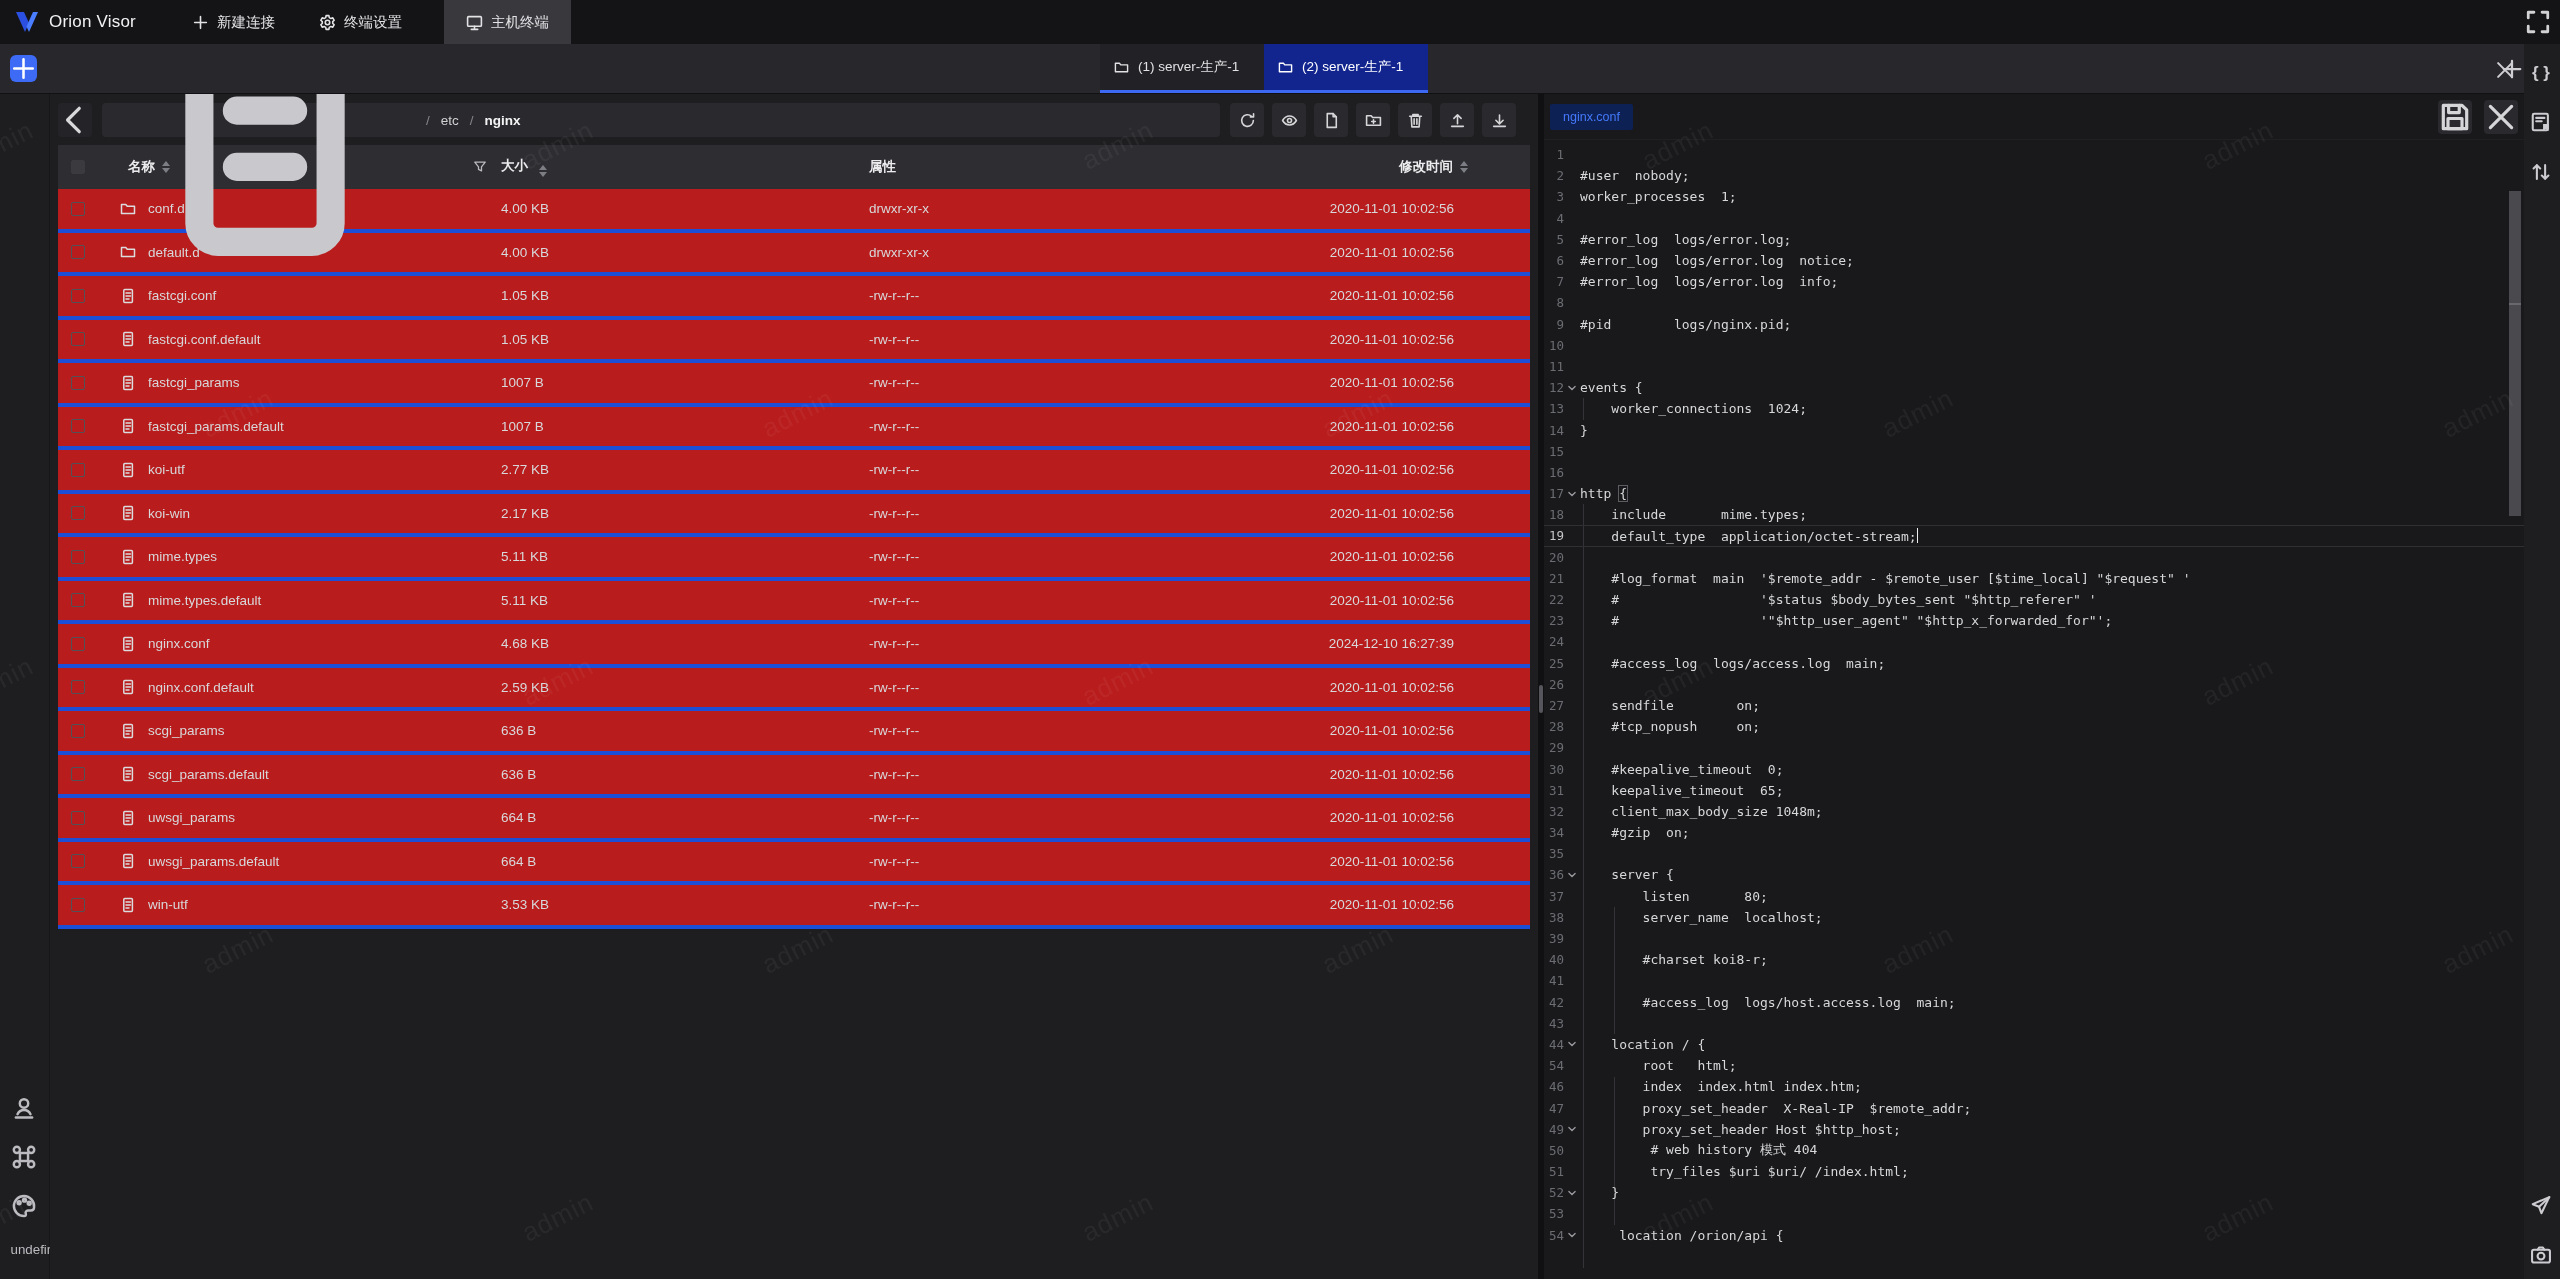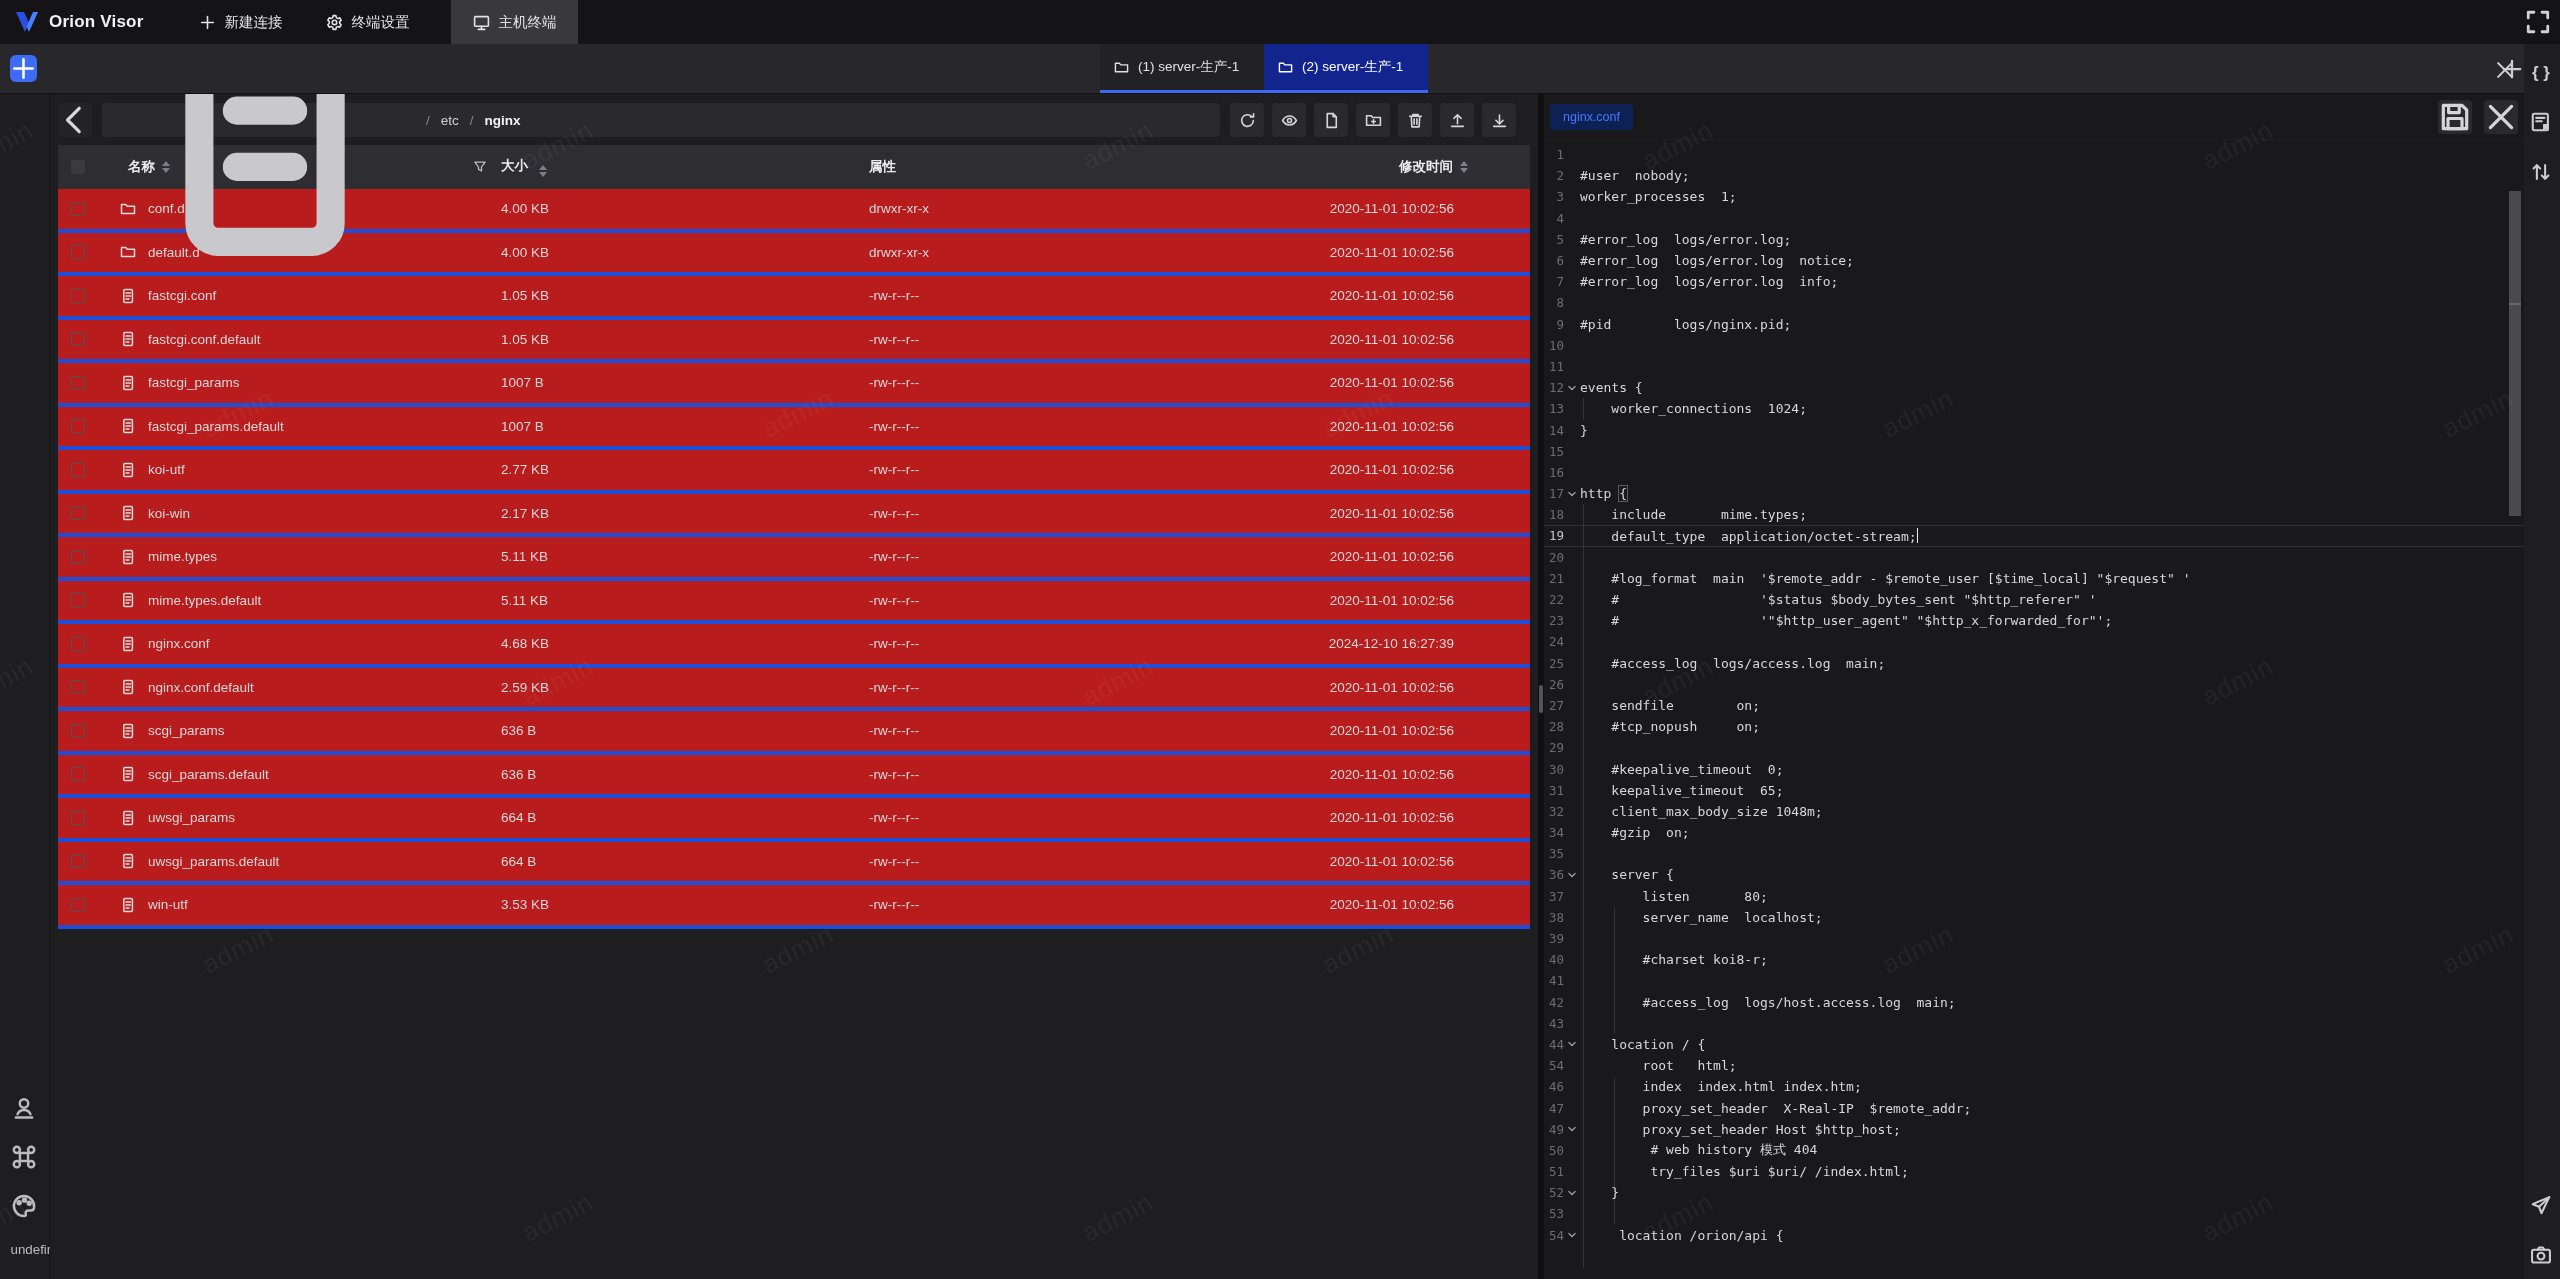--- a/index.html
+++ b/index.html
@@ -4,21 +4,21 @@
 <style>
   * { margin:0; padding:0; box-sizing:border-box; }
   html,body { width:2560px; height:1279px; background:#131316; overflow:hidden;
     font-family:"Liberation Sans","DejaVu Sans",sans-serif; }
   .app { position:absolute; inset:0; }
 
   
   .top-bar { position:absolute; left:0; top:0; width:2560px; height:44px; background:#141417;
     display:flex; align-items:center; z-index:3; }
   .logo { margin-left:14px; width:26px; height:26px; flex:none; }
-  .app-title { font-size:17px; font-weight:700; color:#f2f2f4; margin-left:9px; letter-spacing:.2px; }
+  .app-title { font-size:17px; font-weight:400; color:#f2f2f4; margin-left:9px; letter-spacing:.2px; }
   .menu { display:flex; height:100%; margin-left:34px; }
   .menu-item { display:flex; align-items:center; gap:8px; padding:0 22px; color:#e3e3e6;
     font-size:14.5px; cursor:pointer; }
   .menu-item.active { background:#39393d;margin-left:20px; }
   .menu-item svg { width:17px; height:17px; }
   .fullscreen-btn { position:absolute; right:9px; top:9px; width:26px; height:26px; color:#d2d2d5; }
   .fullscreen-btn svg { width:22px; height:22px; }
 
   
   .tab-bar { position:absolute; top:44px; left:0; width:2524px; height:50px; background:#28282c;

